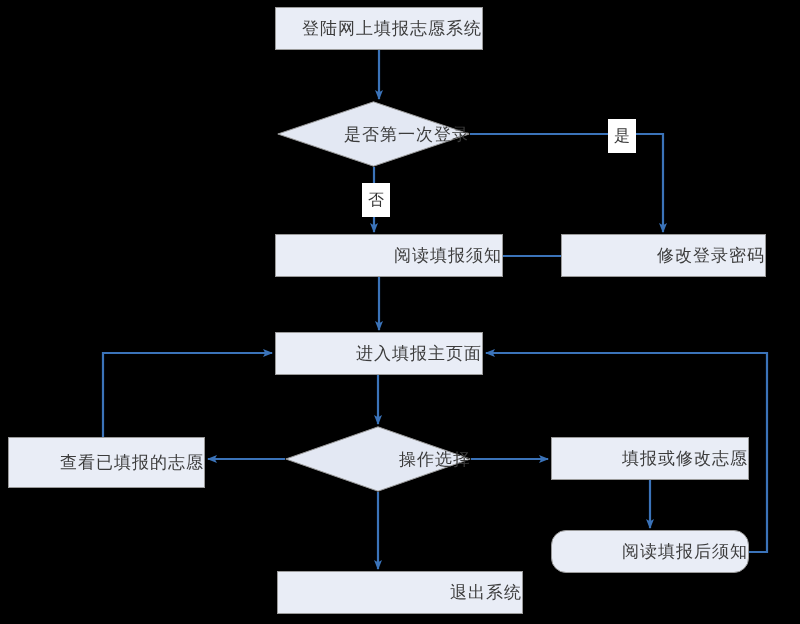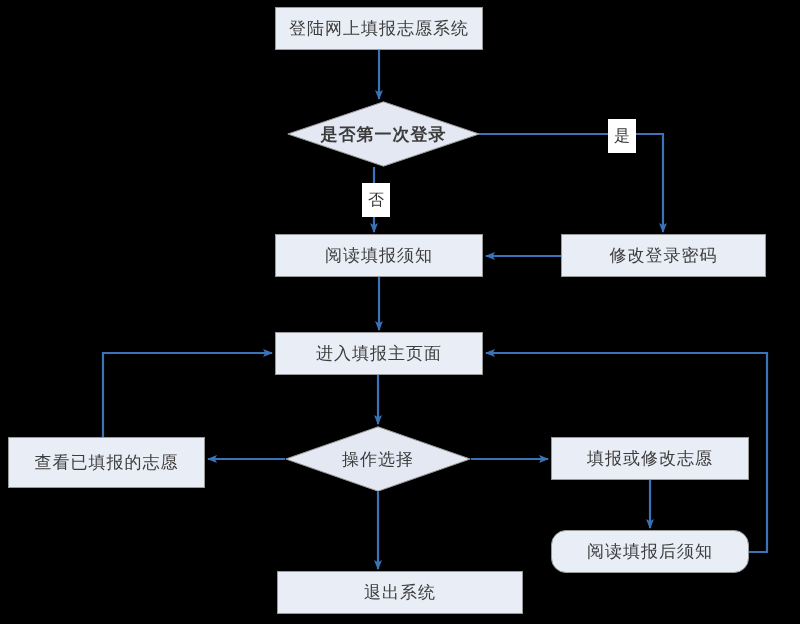--- a/index.html
+++ b/index.html
@@ -20,21 +20,21 @@
     left: 0;
     top: 0;
     width: 800px;
     height: 624px;
   }
   .node {
     position: absolute;
     box-sizing: border-box;
     display: flex;
     align-items: center;
-    justify-content: center;
+    justify-content: flex-end;
     text-align: center;
     color: #3c3c3c;
     font-size: 17px;
     letter-spacing: 1px;
     z-index: 3;
   }
   .node.process {
     background: #e9edf6;
     border: 1px solid #9a9a9a;
   }
@@ -104,32 +104,32 @@
       <path d="M650,480 L650,528" marker-end="url(#arrow)"></path>
 
       <path d="M749,552 L767,552 L767,353 L486,353" marker-end="url(#arrow)"></path>
     </g>
   </svg>
 
   <div class="node process" style="left:275px; top:7px; width:208px; height:43px;">
     <span class="node-label">登陆网上填报志愿系统</span>
   </div>
 
-  <div class="node decision" style="left:287px; top:101px; width:193px; height:66px;font-weight:bold;">
+  <div class="node decision" style="left:277px; top:101px; width:193px; height:66px;">
     <svg class="diamond-shape" viewBox="0 0 193 66" preserveAspectRatio="none">
       <polygon points="96.5,0.8 192.2,33 96.5,65.2 0.8,33" fill="#e3e8f3" stroke="#9a9a9a" stroke-width="1"></polygon>
     </svg>
     <span class="node-label">是否第一次登录</span>
   </div>
 
   <div class="node process" style="left:561px; top:234px; width:205px; height:43px;">
     <span class="node-label">修改登录密码</span>
   </div>
 
-  <div class="node process" style="left:275px; top:234px; width:208px; height:43px;">
+  <div class="node process" style="left:275px; top:234px; width:228px; height:43px;">
     <span class="node-label">阅读填报须知</span>
   </div>
 
   <div class="node process" style="left:275px; top:332px; width:208px; height:43px;">
     <span class="node-label">进入填报主页面</span>
   </div>
 
   <div class="node decision" style="left:285px; top:426px; width:186px; height:66px;">
     <svg class="diamond-shape" viewBox="0 0 186 66" preserveAspectRatio="none">
       <polygon points="93,0.8 185.2,33 93,65.2 0.8,33" fill="#e3e8f3" stroke="#9a9a9a" stroke-width="1"></polygon>

